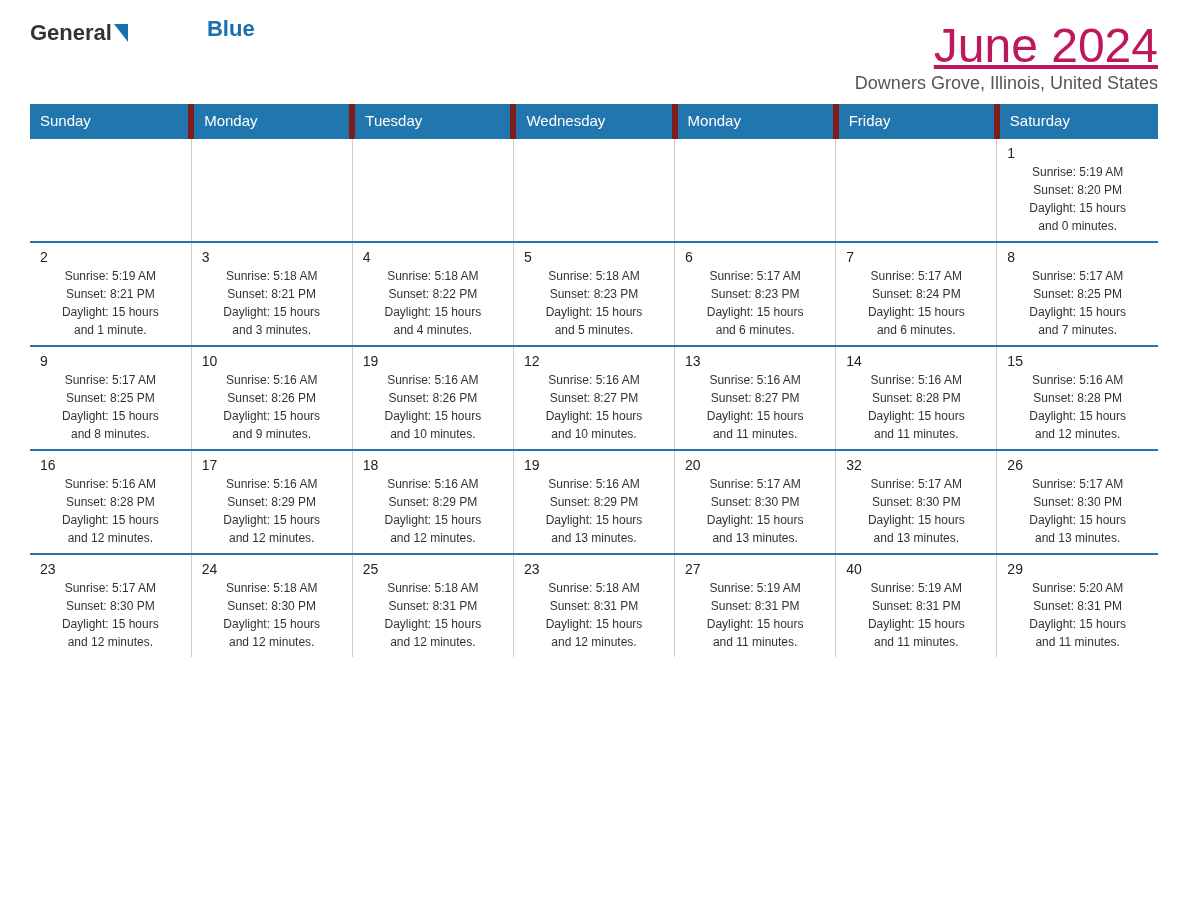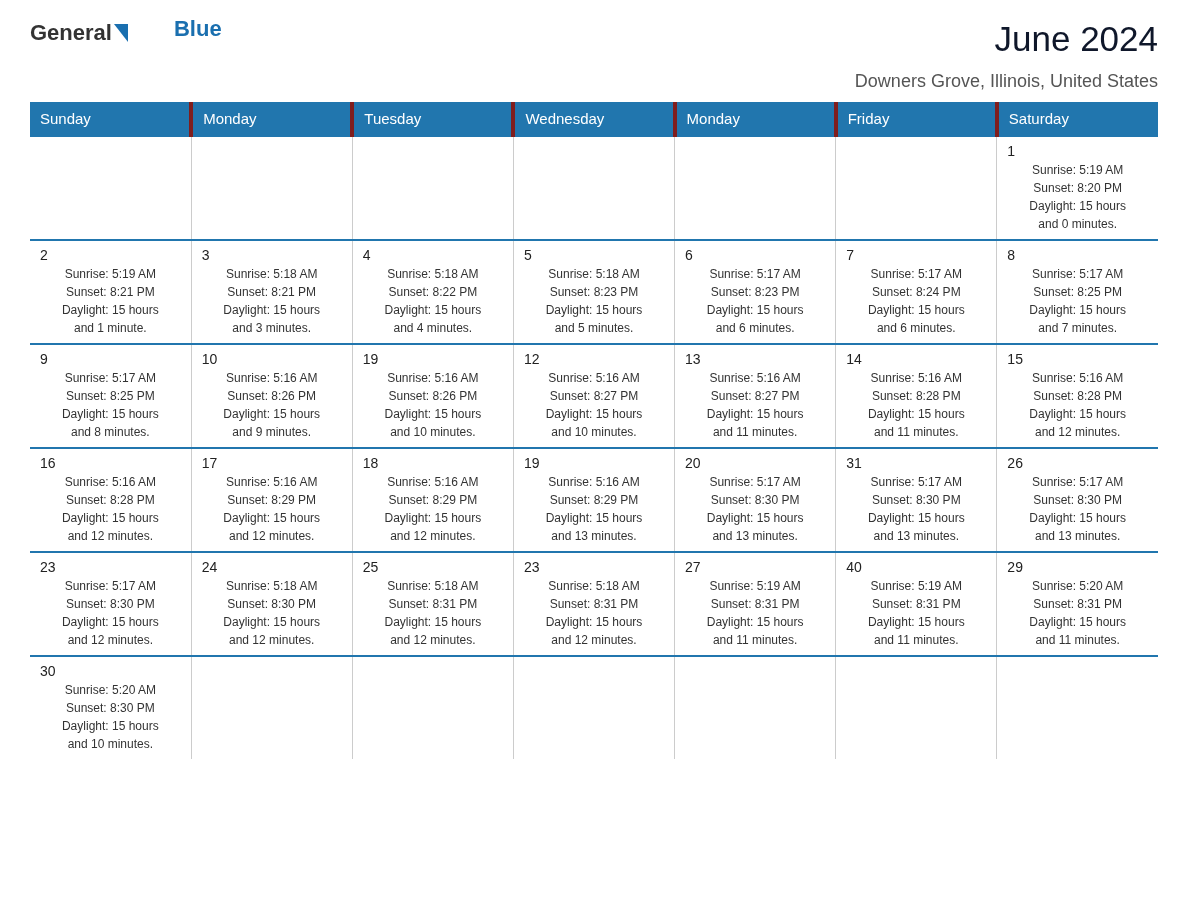--- a/index.html
+++ b/index.html
@@ -36,48 +36,50 @@
       height: 0;
       border-left: 14px solid transparent;
       border-top: 18px solid #1a6faf;
       margin-left: 2px;
     }
     .logo-blue-line {
       color: #1a6faf;
       font-size: 22px;
       font-weight: bold;
       margin-top: -4px;
+      margin-left: 33px;
     }
     .title-section {
       text-align: right;
     }
     .page-title {
-      font-size: 35px;
+      font-size: 48px;
       font-weight: 300;
-      color: #0f172a;
+      color: #be185d;
       line-height: 1.1;
+      text-decoration: underline;
     }
     .subtitle {
       font-size: 18px;
       color: #555;
-      margin-top: 12px;
+      margin-top: 0;
     }
     table {
       width: 100%;
       border-collapse: collapse;
       margin-top: 10px;
     }
     thead tr th {
       background-color: #2176ae;
       color: #fff;
       font-size: 15px;
       font-weight: normal;
       padding: 8px 10px;
       text-align: left;
-      border-right: 4px solid #7f1d1d;
+      border-right: 6px solid #7f1d1d;
     }
     thead tr th:last-child {
       border-right: none;
     }
     tbody tr td {
       vertical-align: top;
       padding: 6px 10px;
       font-size: 12.5px;
       color: #333;
       border-top: 2px solid #2176ae;
@@ -280,21 +282,21 @@
 and 13 minutes.</div>
         </td>
         <td>
           <div class="day-number">20</div>
           <div class="day-info" style="white-space: pre-line;">Sunrise: 5:17 AM
 Sunset: 8:30 PM
 Daylight: 15 hours
 and 13 minutes.</div>
         </td>
         <td>
-          <div class="day-number">31</div>
+          <div class="day-number">32</div>
           <div class="day-info" style="white-space: pre-line;">Sunrise: 5:17 AM
 Sunset: 8:30 PM
 Daylight: 15 hours
 and 13 minutes.</div>
         </td>
         <td>
           <div class="day-number">26</div>
           <div class="day-info" style="white-space: pre-line;">Sunrise: 5:17 AM
 Sunset: 8:30 PM
 Daylight: 15 hours
@@ -344,30 +346,15 @@
 Daylight: 15 hours
 and 11 minutes.</div>
         </td>
         <td>
           <div class="day-number">29</div>
           <div class="day-info" style="white-space: pre-line;">Sunrise: 5:20 AM
 Sunset: 8:31 PM
 Daylight: 15 hours
 and 11 minutes.</div>
         </td>
-      </tr>
-      <tr>
-        <td>
-          <div class="day-number">30</div>
-          <div class="day-info" style="white-space: pre-line;">Sunrise: 5:20 AM
-Sunset: 8:30 PM
-Daylight: 15 hours
-and 10 minutes.</div>
-        </td>
-        <td class="empty-cell"></td>
-        <td class="empty-cell"></td>
-        <td class="empty-cell"></td>
-        <td class="empty-cell"></td>
-        <td class="empty-cell"></td>
-        <td class="empty-cell"></td>
       </tr>
     </tbody>
 </table>
 
 </body></html>

